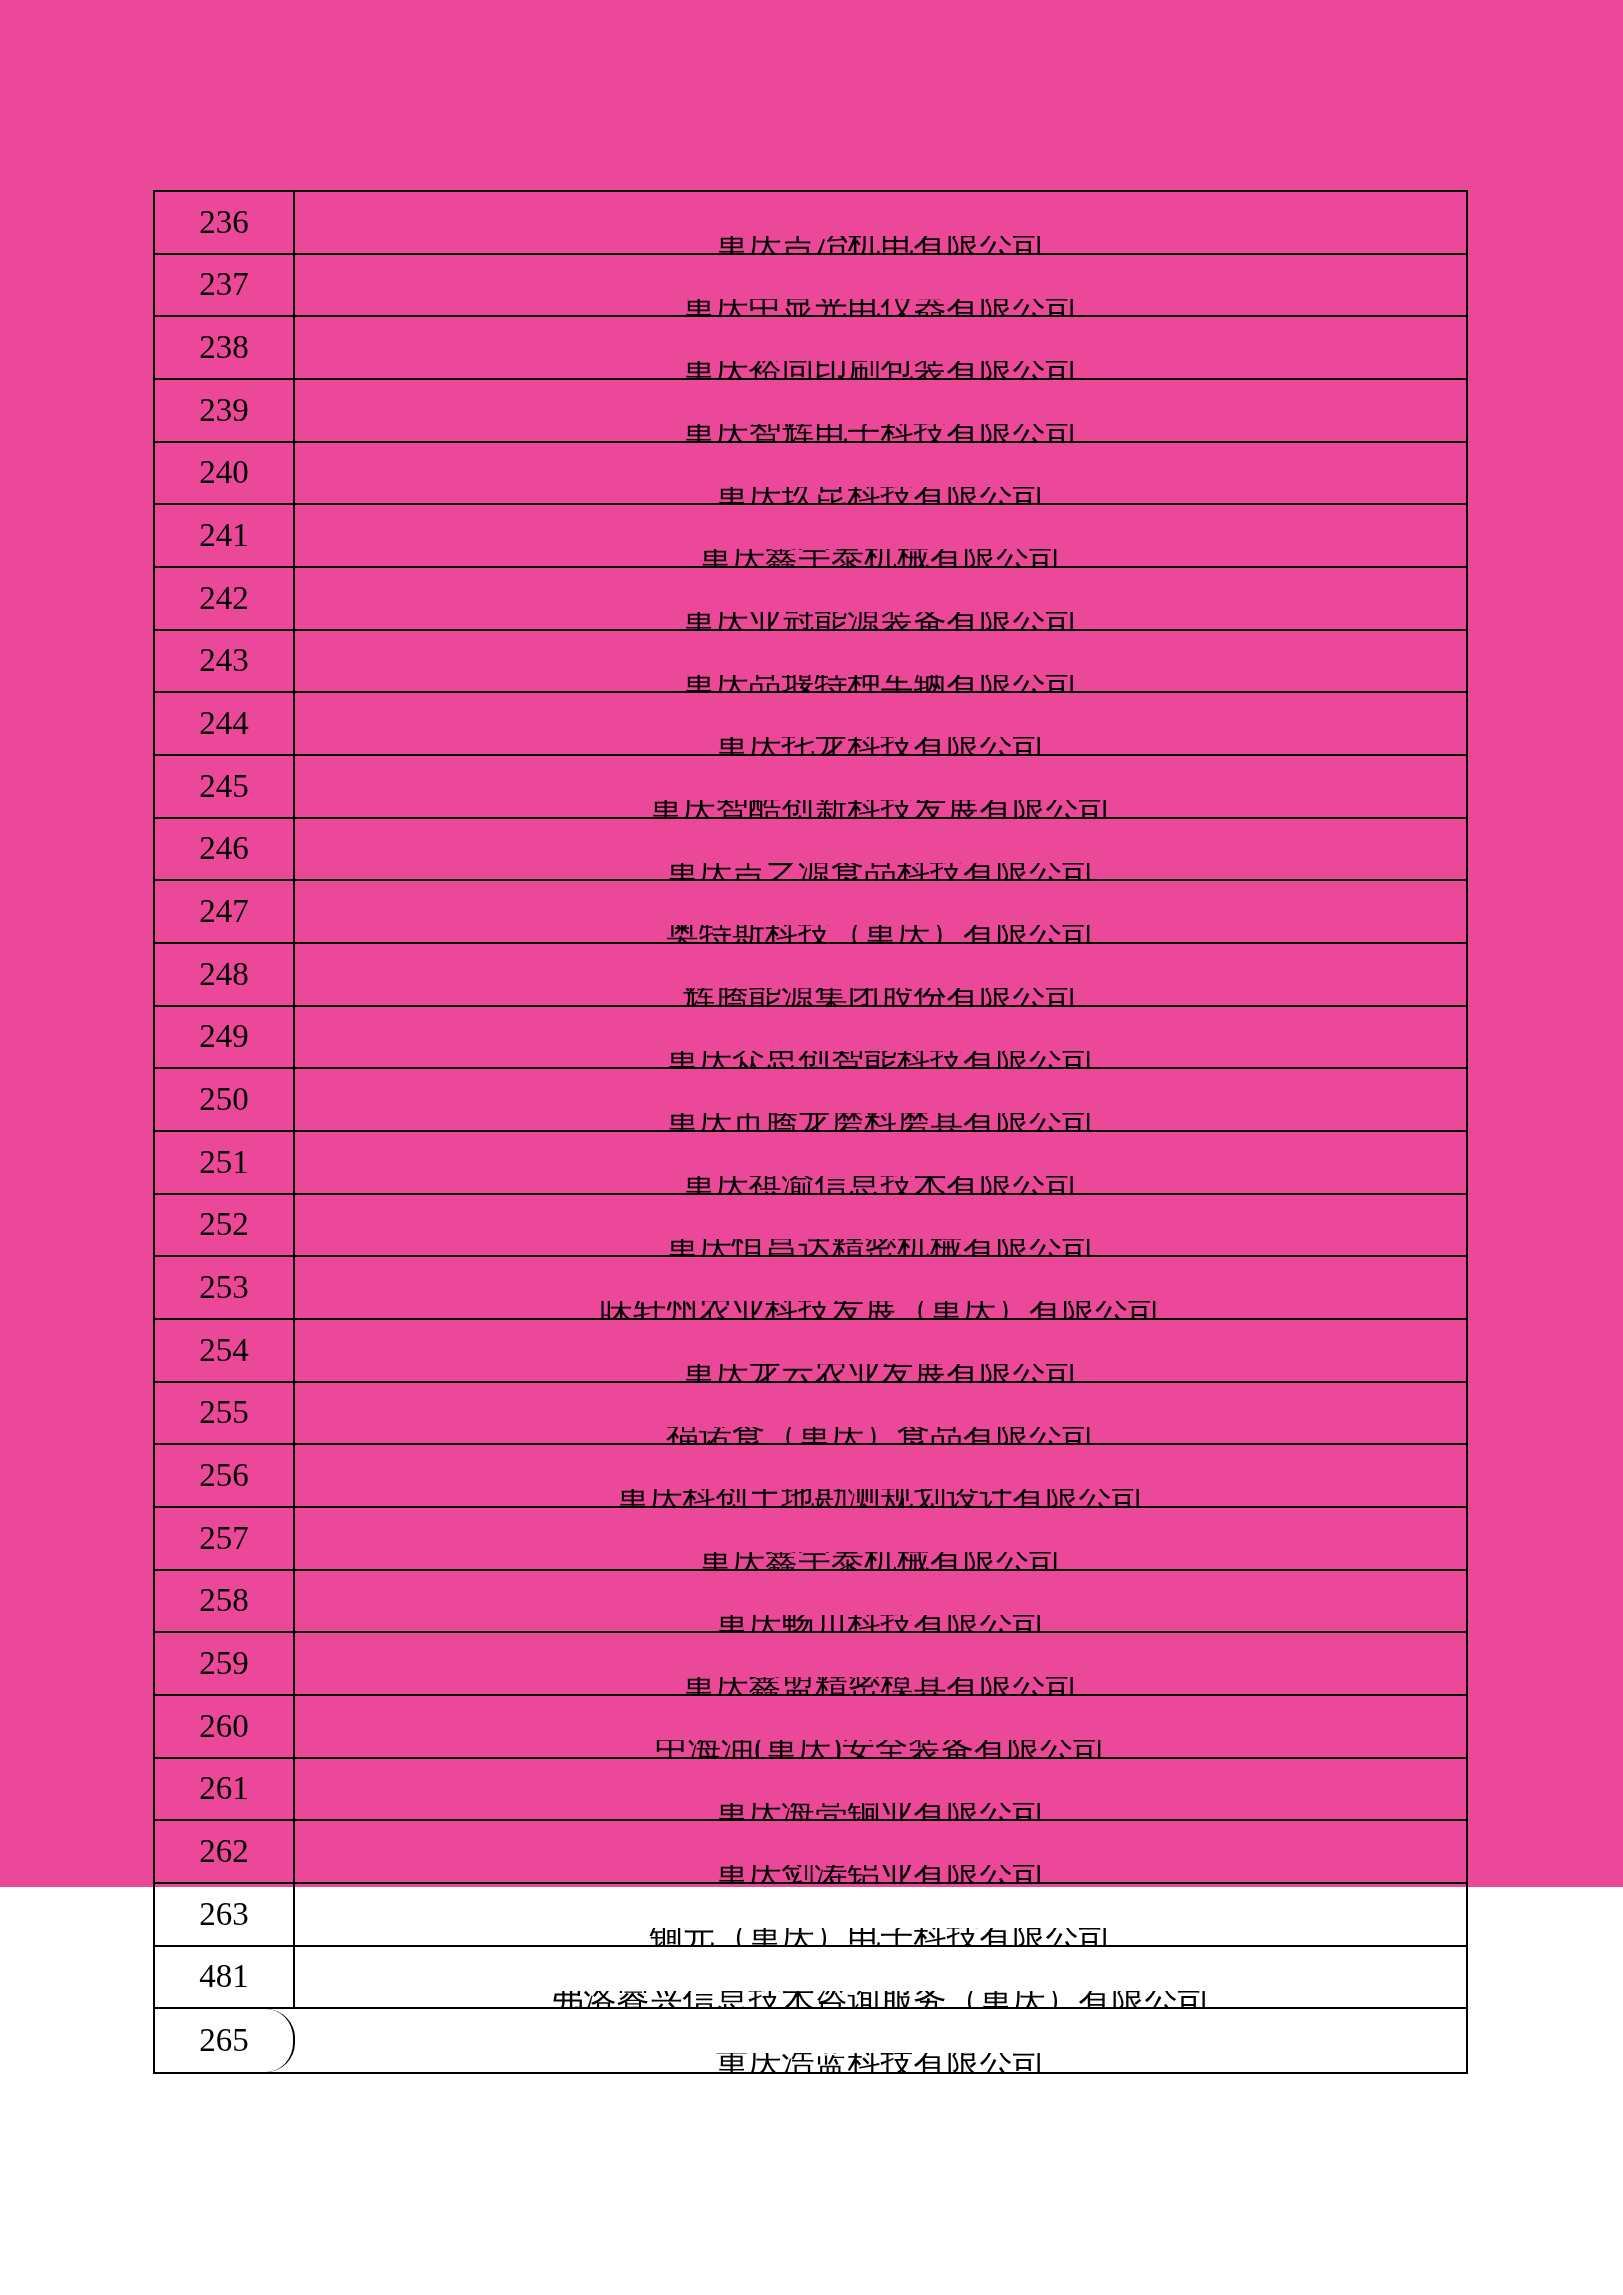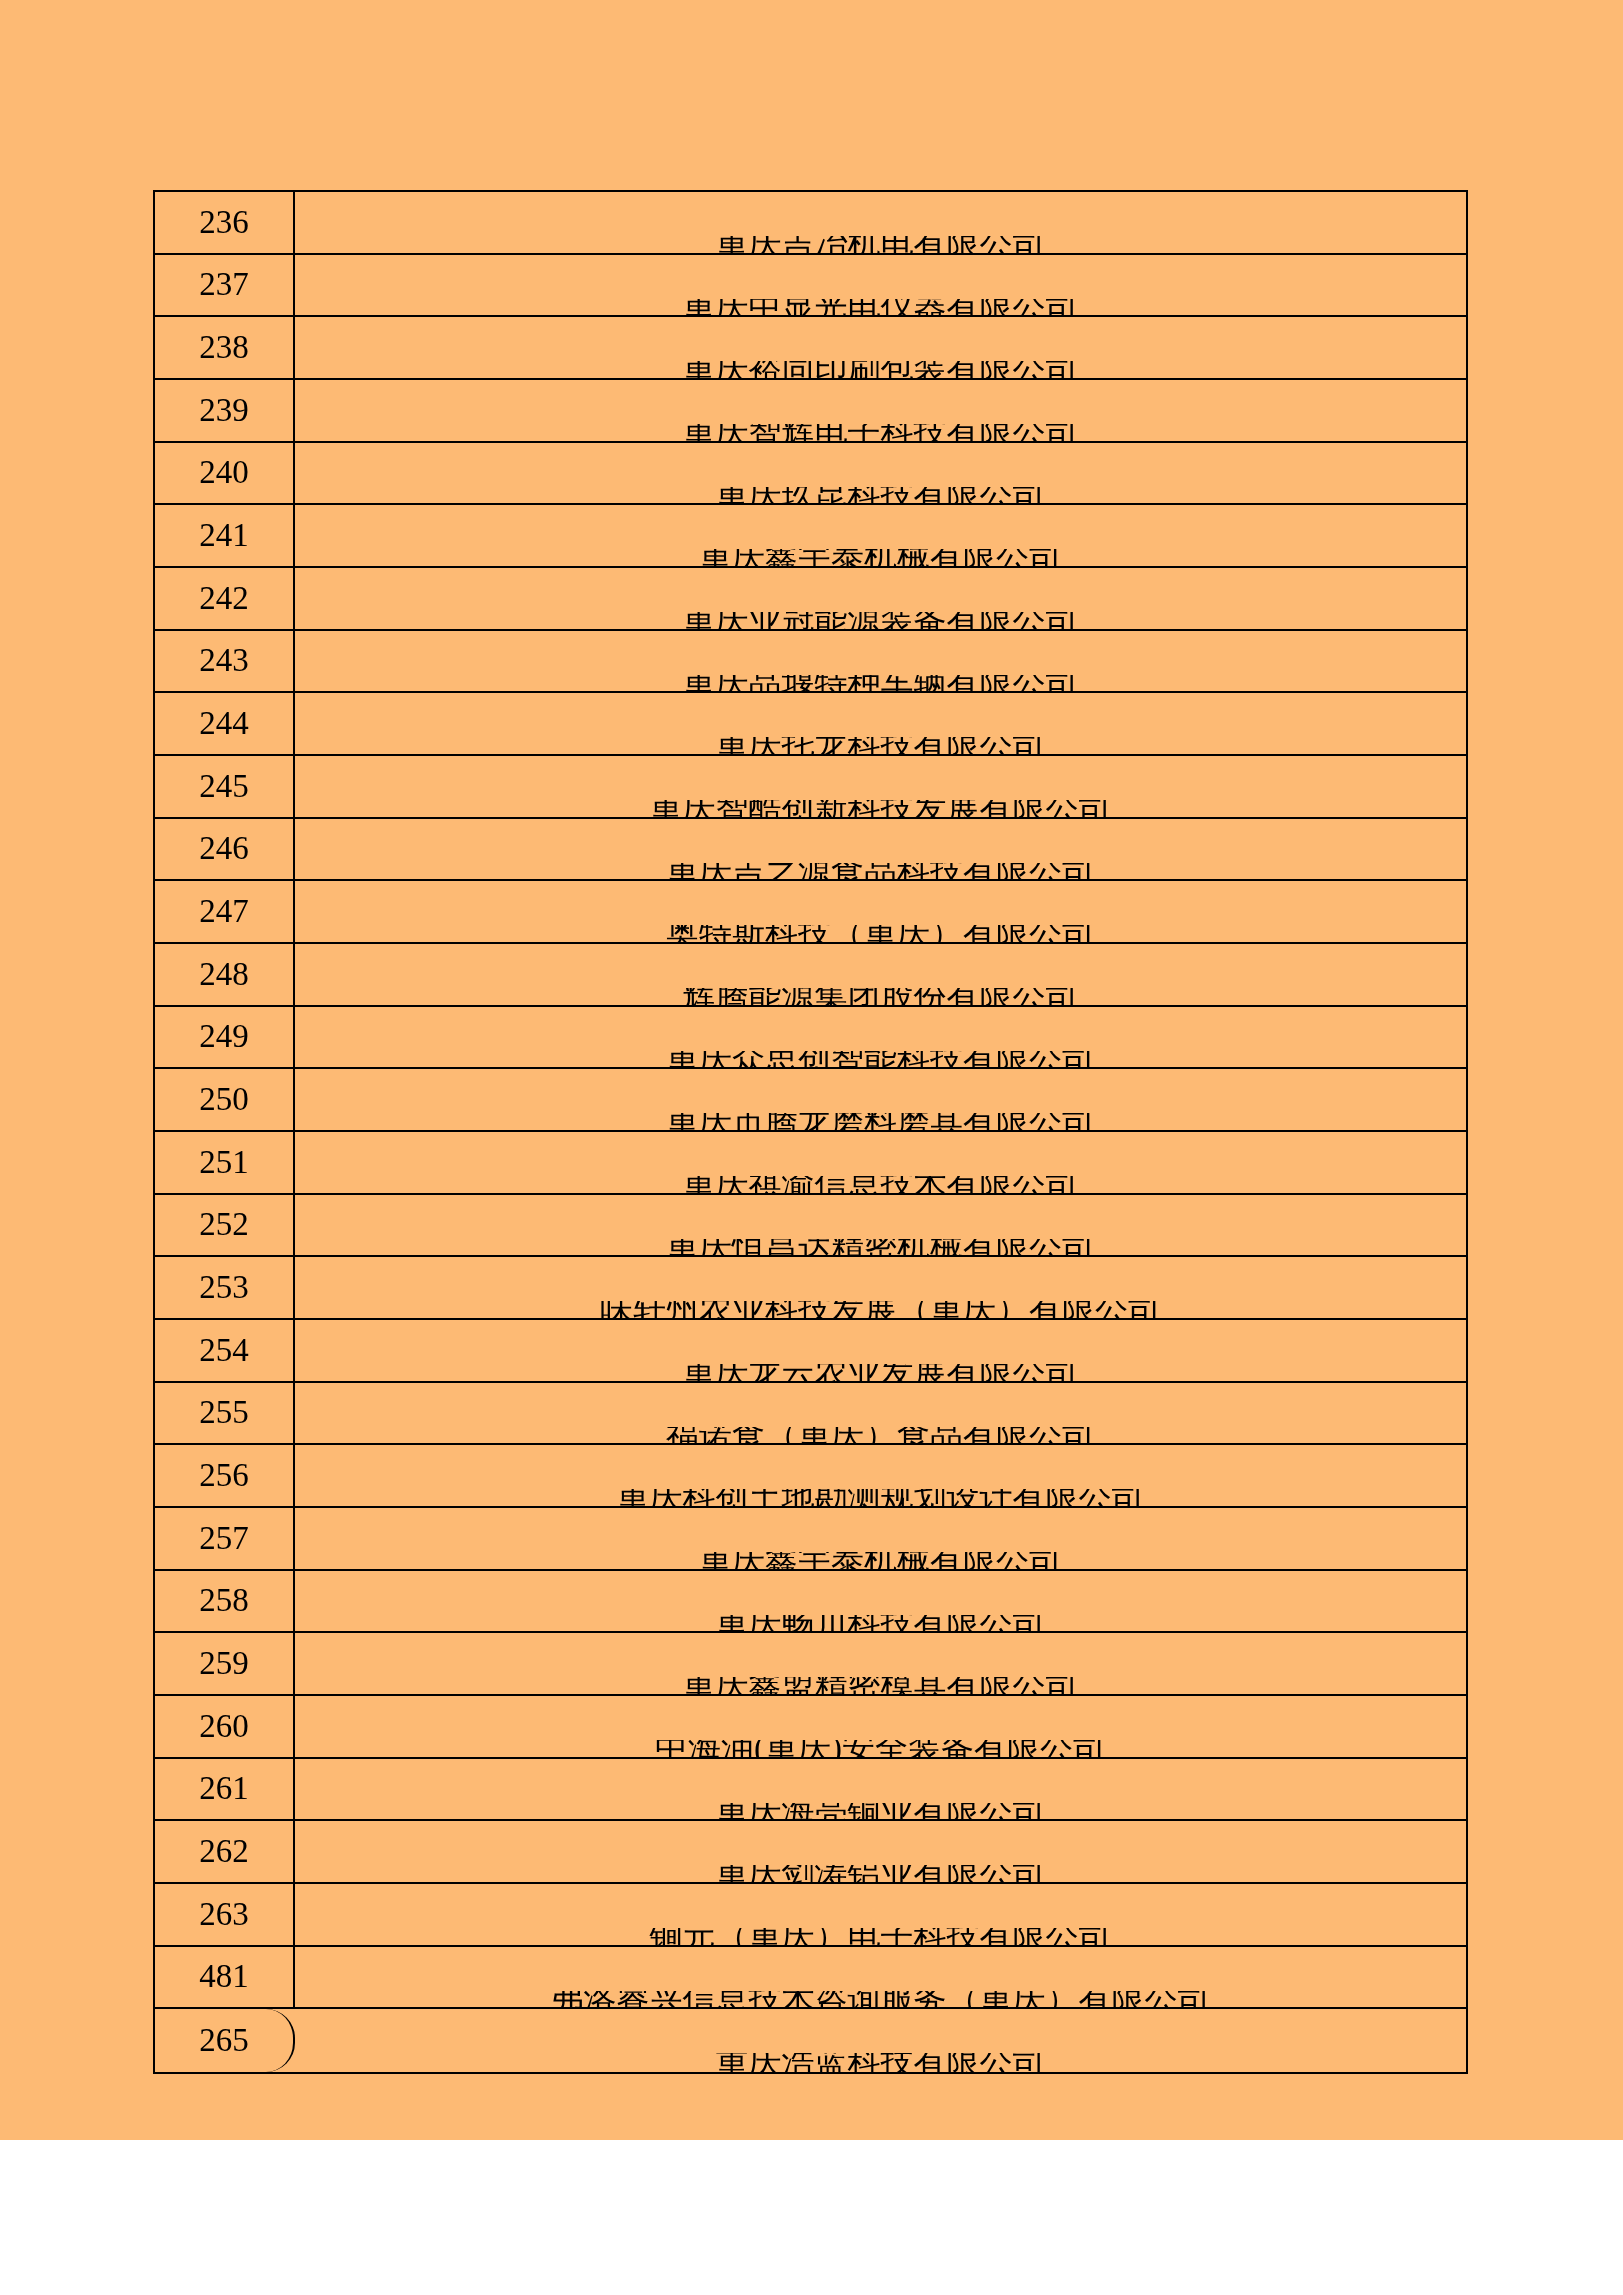--- a/index.html
+++ b/index.html
@@ -11,22 +11,22 @@
     width: 1624px;
     height: 2295px;
     position: relative;
     font-family: "Liberation Serif", "DejaVu Serif", serif;
     color: #000000;
   }
   .page {
     position: absolute;
     left: 0; top: 0;
     width: 1624px;
-    height: 2140px;
-    background: #fdba74;
+    height: 1887px;
+    background: #ec4899;
   }
   .doc-table {
     position: absolute;
     left: 153px;
     top: 190px;
     width: 1315px;
     height: 1884px;
     box-sizing: border-box;
     border: 2px solid #000000;
     display: grid;

